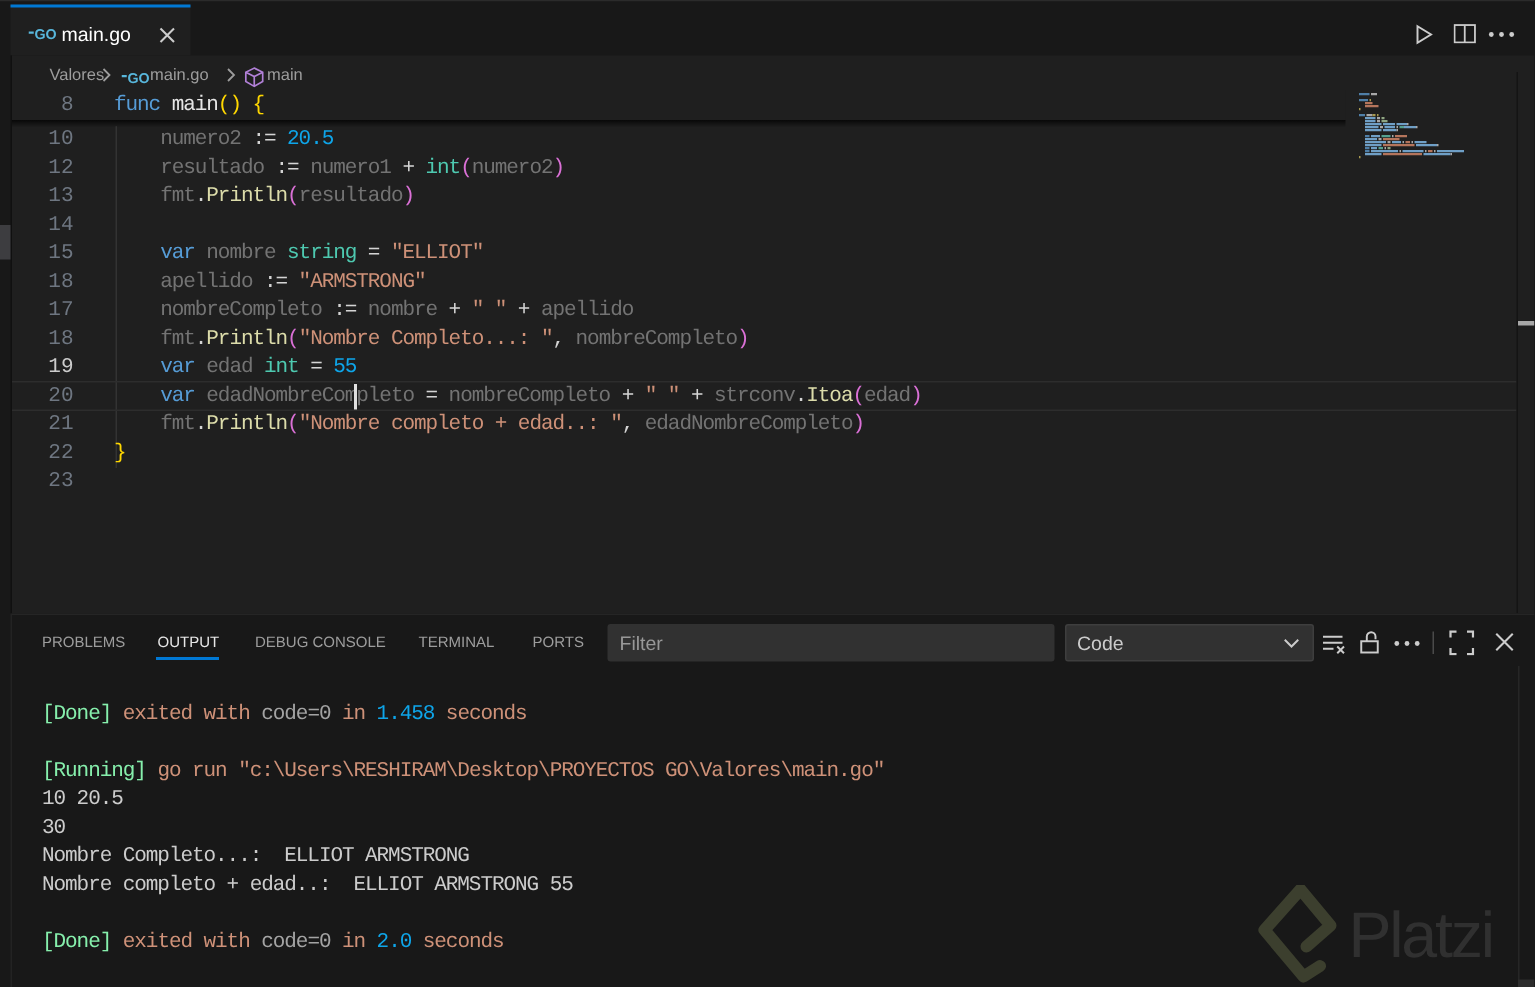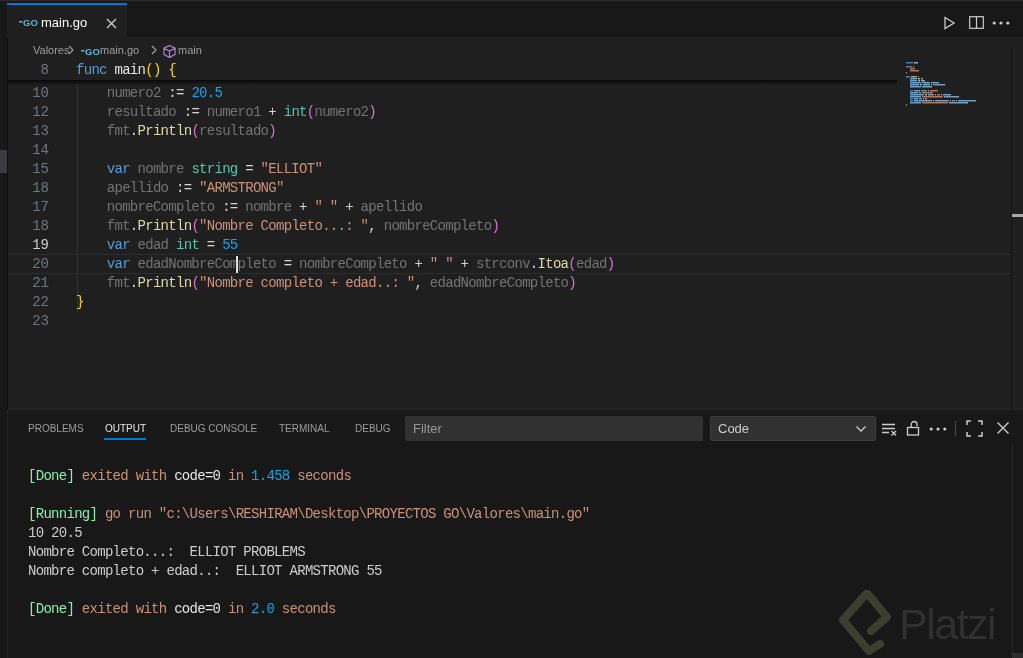--- a/index.html
+++ b/index.html
@@ -5,21 +5,21 @@
   * { margin:0; padding:0; box-sizing:border-box; }
   html,body { width:1023px; height:658px; background:#181818; overflow:hidden; }
   body { position:relative; font-family:"Liberation Sans", sans-serif; }
   .abs { position:absolute; }
   .mono { font-family:"Liberation Mono", monospace; font-size:14px; letter-spacing:-0.71px; white-space:pre; }
   #editor, #out { white-space:normal; }
   #editor .row, #out .row { white-space:pre; }
   
   .kw{color:#569cd6}.id{color:#737373}.fn{color:#dcdcaa}.ty{color:#4ec9b0}
   .st{color:#ce9178}.nu{color:#0ea5e9}.wh{color:#d4d4d4}.b1{color:#ffd700}.b2{color:#da70d6}
-  .tagb{color:#86efac}.pur{color:#e5e5e5}
+  .tagb{color:#86efac}.pur{color:#a3a3a3}
   #editor .row { position:relative; height:19px; line-height:19px; }
   #editor .ln { position:absolute; left:0; top:0; width:49px; text-align:right; color:#6e7681; letter-spacing:0; }
   #editor .ct { position:absolute; left:76px; top:0; }
   #out .row { height:19px; line-height:19px; color:#cccccc; }
 </style>
 </head>
 <body>
 
 <div class="abs" style="left:0;top:0;width:1023px;height:1px;background:#2b2b2b"></div>
 
@@ -175,21 +175,21 @@
 <div class="abs" style="left:1012px;top:214px;width:11px;height:3px;background:#a8a8a8"></div>
 
 <div class="abs" style="left:0;top:409px;width:1023px;height:249px;background:#181818"></div>
 <div class="abs" style="left:0;top:409px;width:1023px;height:1px;background:#252525"></div>
 
 <div class="abs" style="left:28px;top:423px;font-size:10px;color:#9d9d9d;line-height:12px;">PROBLEMS</div>
 <div class="abs" style="left:105px;top:423px;font-size:10px;color:#e7e7e7;line-height:12px;">OUTPUT</div>
 <div class="abs" style="left:104px;top:438px;width:42px;height:2px;background:#0078d4"></div>
 <div class="abs" style="left:170px;top:423px;font-size:10px;color:#9d9d9d;line-height:12px;">DEBUG CONSOLE</div>
 <div class="abs" style="left:279px;top:423px;font-size:10px;color:#9d9d9d;line-height:12px;">TERMINAL</div>
-<div class="abs" style="left:355px;top:423px;font-size:10px;color:#9d9d9d;line-height:12px;">DEBUG</div>
+<div class="abs" style="left:355px;top:423px;font-size:10px;color:#9d9d9d;line-height:12px;">PORTS</div>
 
 <div class="abs" style="left:405px;top:416px;width:298px;height:25px;background:#313131;border-radius:2px;"></div>
 <div class="abs" style="left:413px;top:422px;font-size:13px;color:#989898;line-height:14px;">Filter</div>
 
 <div class="abs" style="left:710px;top:416px;width:166px;height:25px;background:#313131;border:1px solid #3e3e3e;border-radius:2px;"></div>
 <div class="abs" style="left:718px;top:422px;font-size:13px;color:#cccccc;line-height:14px;">Code</div>
 <svg class="abs" style="left:855px;top:425px" width="12" height="8" viewBox="0 0 12 8">
     <path d="M1.5 1.5 L6 6 L10.5 1.5" fill="none" stroke="#cccccc" stroke-width="1.3"></path>
   </svg>
 
@@ -213,21 +213,22 @@
 <svg class="abs" style="left:996px;top:421px" width="14" height="14" viewBox="0 0 14 14">
   <path d="M1.5 1.5 L12.5 12.5 M12.5 1.5 L1.5 12.5" stroke="#cccccc" stroke-width="1.4"></path>
 </svg>
 
 <div id="out" class="abs mono" style="left:28px;top:448px;">
   <div class="row">&nbsp;</div>
   <div class="row"><span class="tagb">[Done]</span><span class="st"> exited with </span><span class="pur">code=0</span><span class="st"> in </span><span class="nu">1.458</span><span class="st"> seconds</span></div>
   <div class="row">&nbsp;</div>
   <div class="row"><span class="tagb">[Running]</span><span class="st"> go run "c:\Users\RESHIRAM\Desktop\PROYECTOS GO\Valores\main.go"</span></div>
   <div class="row">10 20.5</div>
-  <div class="row">Nombre Completo...:  ELLIOT PROBLEMS</div>
+  <div class="row">30</div>
+  <div class="row">Nombre Completo...:  ELLIOT ARMSTRONG</div>
   <div class="row">Nombre completo + edad..:  ELLIOT ARMSTRONG 55</div>
   <div class="row">&nbsp;</div>
   <div class="row"><span class="tagb">[Done]</span><span class="st"> exited with </span><span class="pur">code=0</span><span class="st"> in </span><span class="nu">2.0</span><span class="st"> seconds</span></div>
 </div>
 
 <div class="abs" style="left:1012px;top:444px;width:1px;height:214px;background:#262626"></div>
 <div class="abs" style="left:1012px;top:653px;width:11px;height:5px;background:#2c2c2c"></div>
 
 <div class="abs" style="left:0;top:37px;width:8px;height:621px;background:#181818"></div>
 <div class="abs" style="left:7px;top:37px;width:1px;height:372px;background:#101010"></div>

